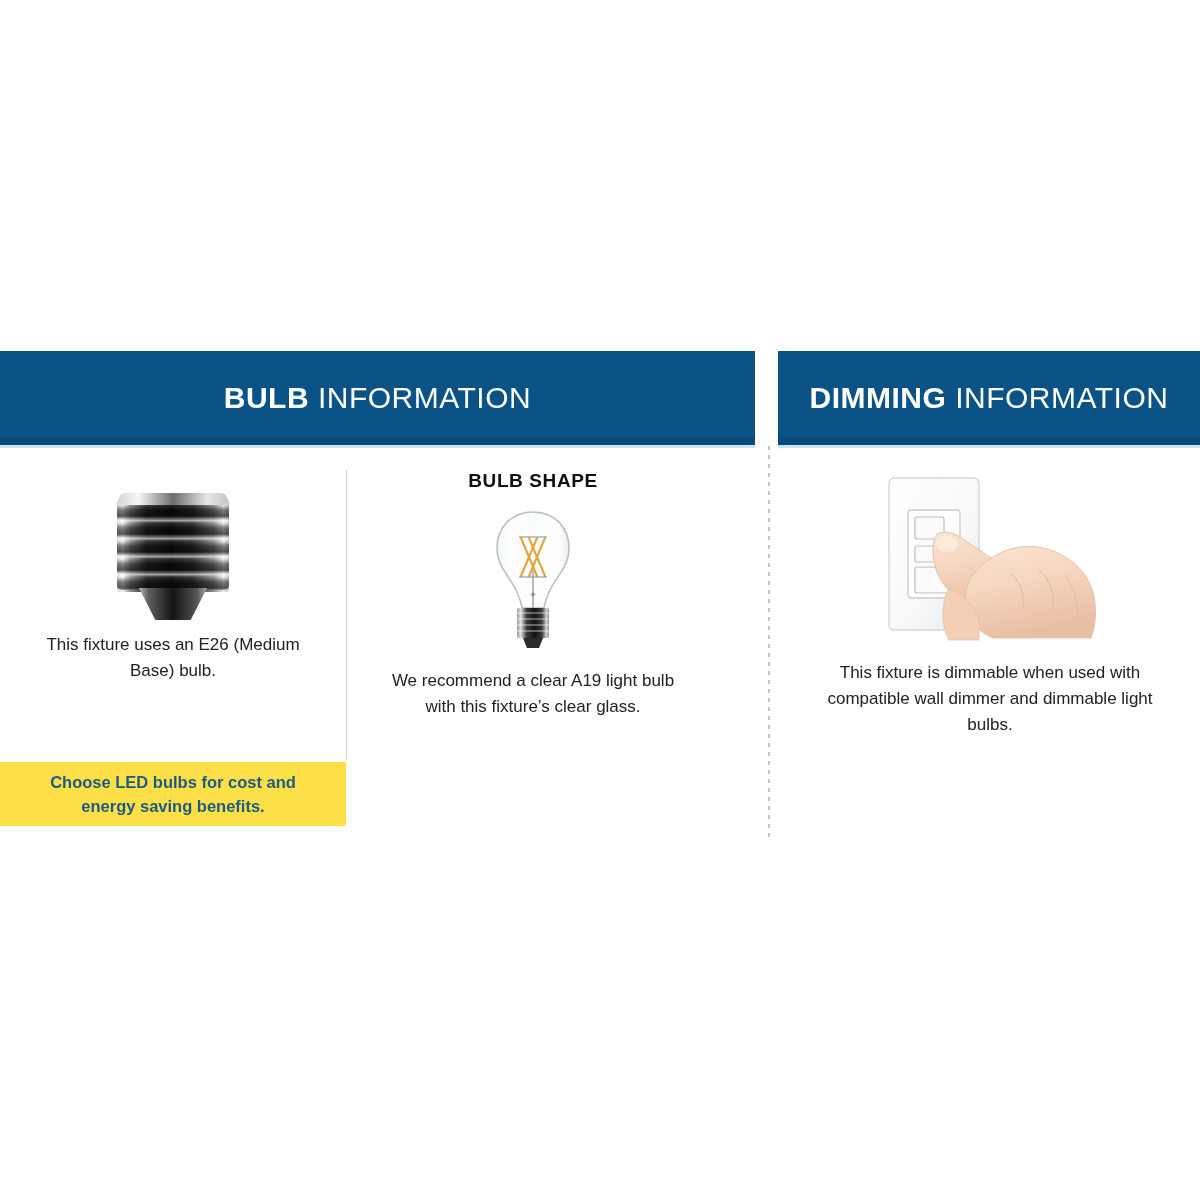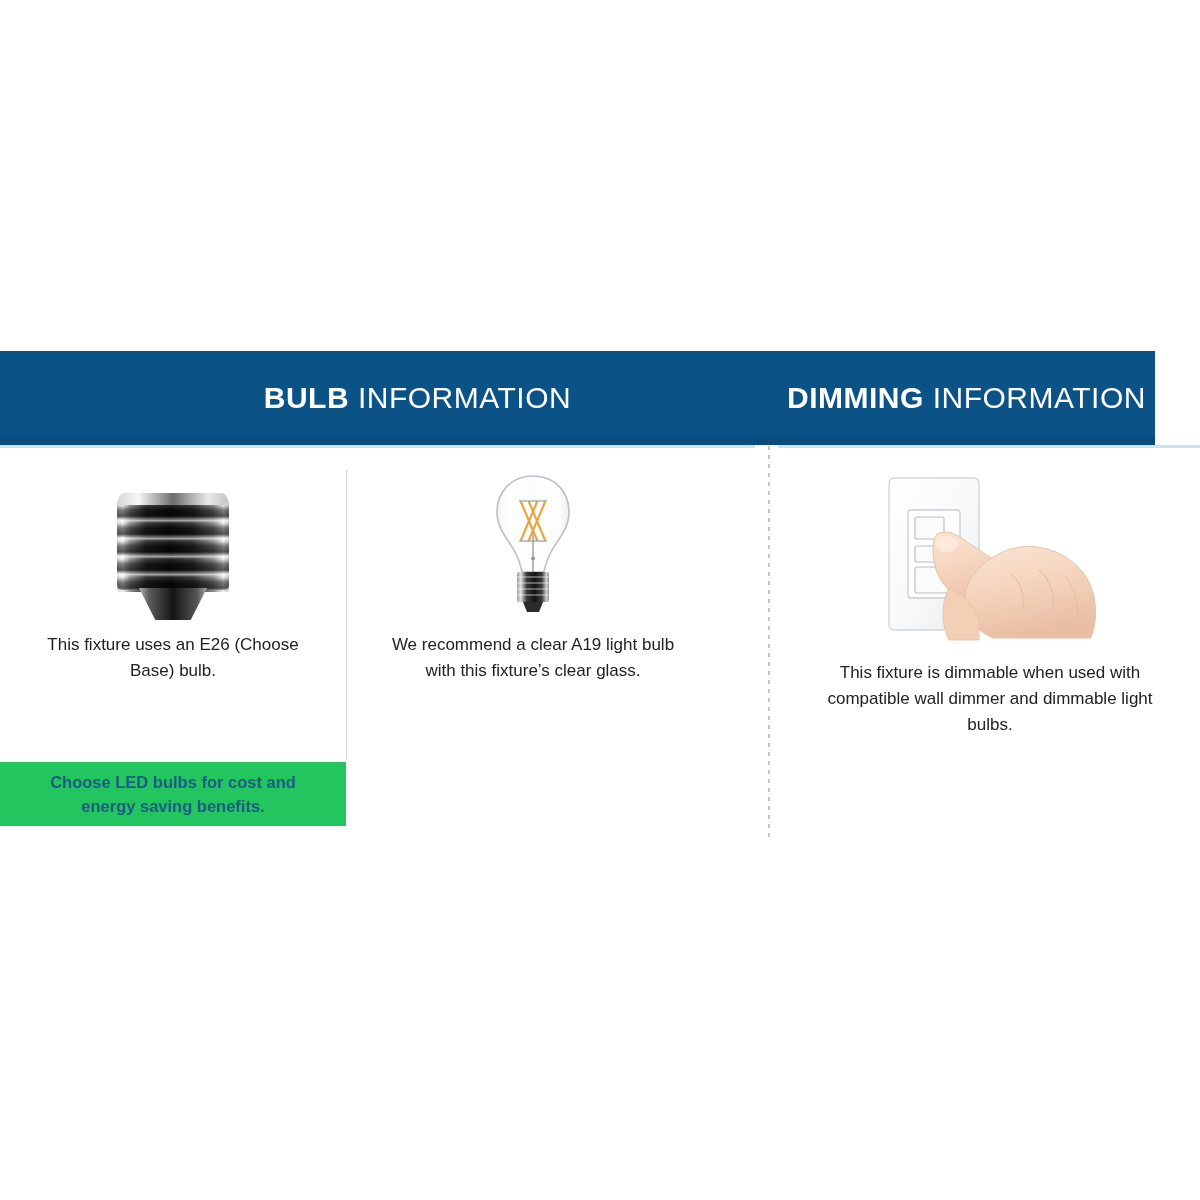--- a/index.html
+++ b/index.html
@@ -27,22 +27,22 @@
     justify-content: center;
     overflow: hidden;
   }
   .band::after {          
     content: "";
     position: absolute;
     left: 0; right: 0; bottom: 0;
     height: 8px;
     background: #0a4b7b;
   }
-  .band-left  { left: 0px;   width: 755px; padding-left: 40px; }
-  .band-right { left: 778px; width: 377px; text-align: center; }
+  .band-left  { left: 0px;   width: 755px; }
+  .band-right { left: 778px; width: 422px; text-align: center; }
 
   .band-title {
     position: relative;
     z-index: 2;
     color: #ffffff;
     font-size: 30px;
     letter-spacing: 0.5px;
     white-space: nowrap;
     font-weight: 300;
   }
@@ -125,21 +125,21 @@
   }
   .col-dim .col-desc { max-width: 360px; }
 
   
   .callout {
     position: absolute;
     left: 0px;
     top: 762px;
     width: 346px;
     height: 64px;
-    background: #22c55e;
+    background: #fde047;
     display: flex;
     align-items: center;
     justify-content: center;
     text-align: center;
   }
   .callout-text {
     font-size: 16.5px;
     line-height: 24px;
     font-weight: 700;
     color: #1d5b86;
@@ -225,28 +225,29 @@
 <div class="col col-base">
   <div class="art-slot">
     <div class="e26">
       <div class="e26-body">
         <div class="e26-threads"></div>
       </div>
       <div class="e26-top"></div>
       <div class="e26-neck"></div>
     </div>
   </div>
-  <div class="col-desc">This fixture uses an E26 (Choose Base) bulb.</div>
+  <div class="col-desc">This fixture uses an E26 (Medium Base) bulb.</div>
 </div>
 
 <div class="callout">
   <div class="callout-text">Choose LED bulbs for cost and energy saving benefits.</div>
 </div>
 
 <div class="col col-shape">
+  <div class="col-title">BULB SHAPE</div>
   <div class="art-slot">
     <svg class="a19" viewBox="0 0 96 148">
       <defs>
         <linearGradient id="glassG" x1="0" y1="0" x2="1" y2="0">
           <stop offset="0%" stop-color="#f2f4f5"></stop>
           <stop offset="18%" stop-color="#ffffff"></stop>
           <stop offset="52%" stop-color="#fbfcfc"></stop>
           <stop offset="85%" stop-color="#ffffff"></stop>
           <stop offset="100%" stop-color="#e9ecee"></stop>
         </linearGradient>

